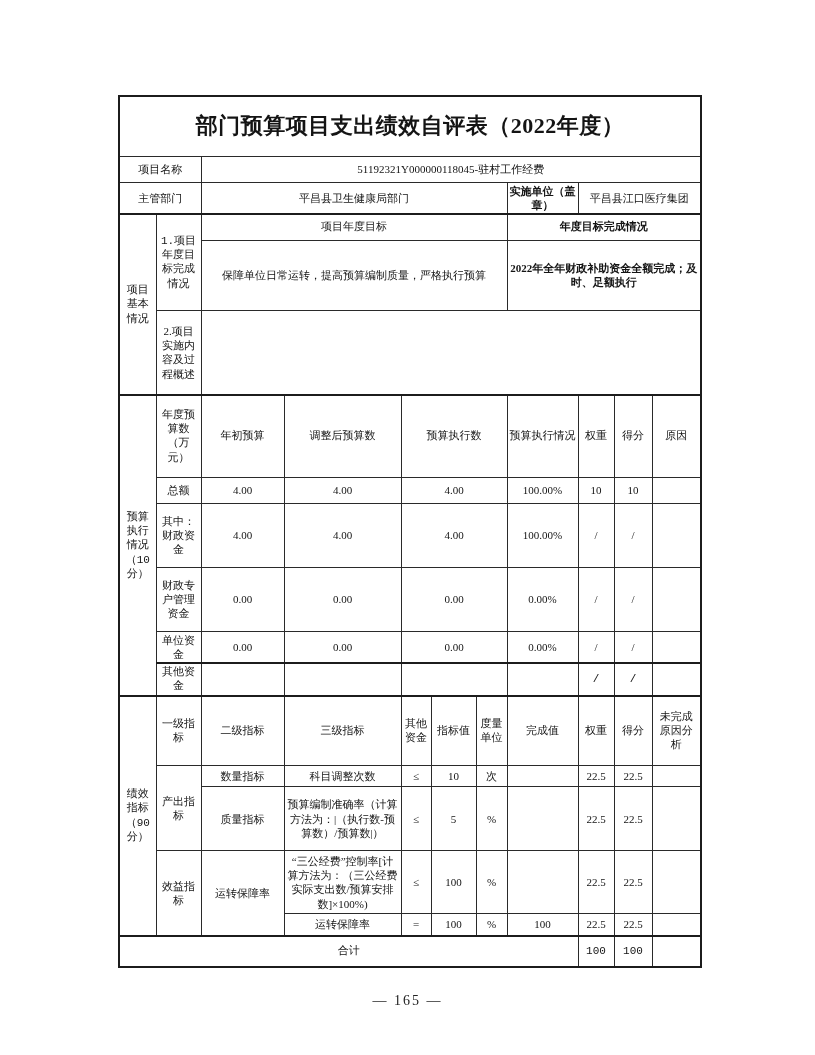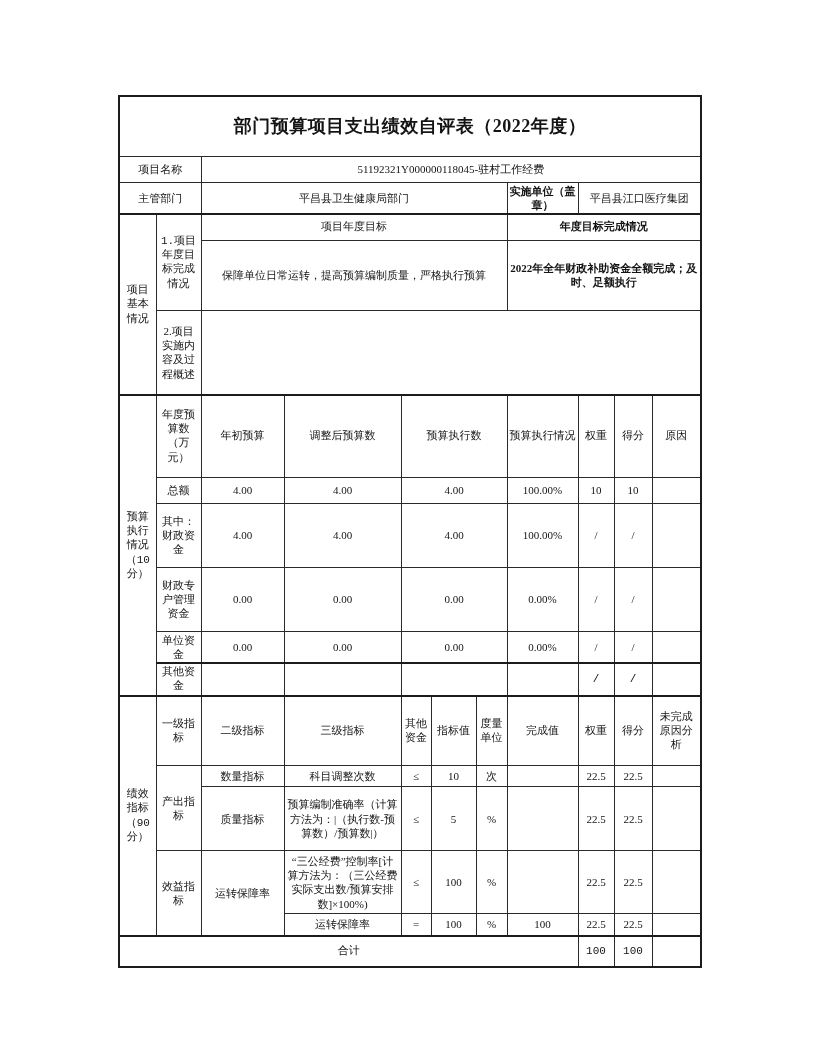--- a/index.html
+++ b/index.html
@@ -16,21 +16,21 @@
     border:2px solid #1c1c1c;
   }
   td {
     border:1px solid #2a2a2a;
     text-align:center; vertical-align:middle;
     font-size:11px; line-height:1.3;
     padding:1px 2px;
     word-break:break-all; overflow:hidden;
   }
   tr.sec > td { border-top:2px solid #1c1c1c;font-family:Liberation Mono, monospace; }
-  .title-cell { font-size:18px; font-weight:bold; letter-spacing:0.5px; border-bottom:1px solid #2a2a2a; }
+  .title-cell { font-size:22px; font-weight:bold; letter-spacing:0.5px; border-bottom:1px solid #2a2a2a; }
   .b { font-weight:bold; }
   .num { font-size:11px; }
   .pageno {
     position:absolute; left:0; top:993px; width:815px;
     text-align:center; font-size:14px; color:#222;
     letter-spacing:2px;
   }
 </style>
 </head>
 <body>
@@ -207,13 +207,14 @@
 
     <tr class="sec" style="height:31px">
       <td colspan="8">合计</td>
       <td class="num">100</td>
       <td class="num">100</td>
       <td class="num"></td>
     </tr>
   </tbody>
     </table>
 
+  <div class="pageno">— 165 —</div>
 </div>
 
 </body></html>

